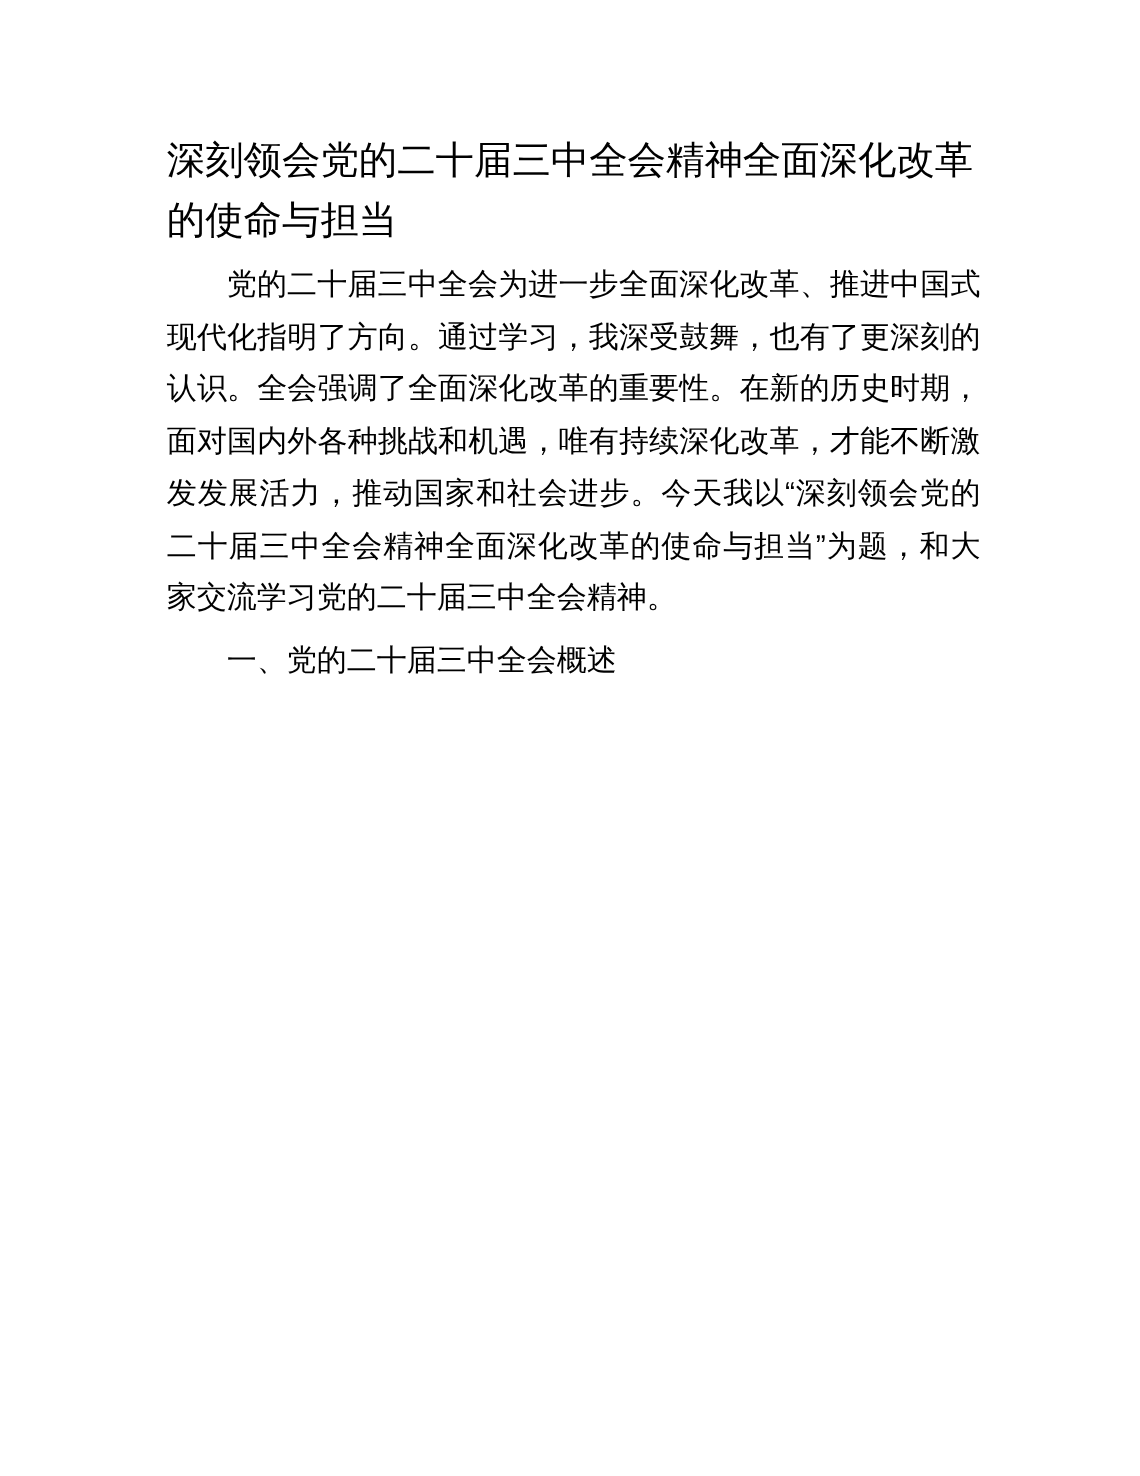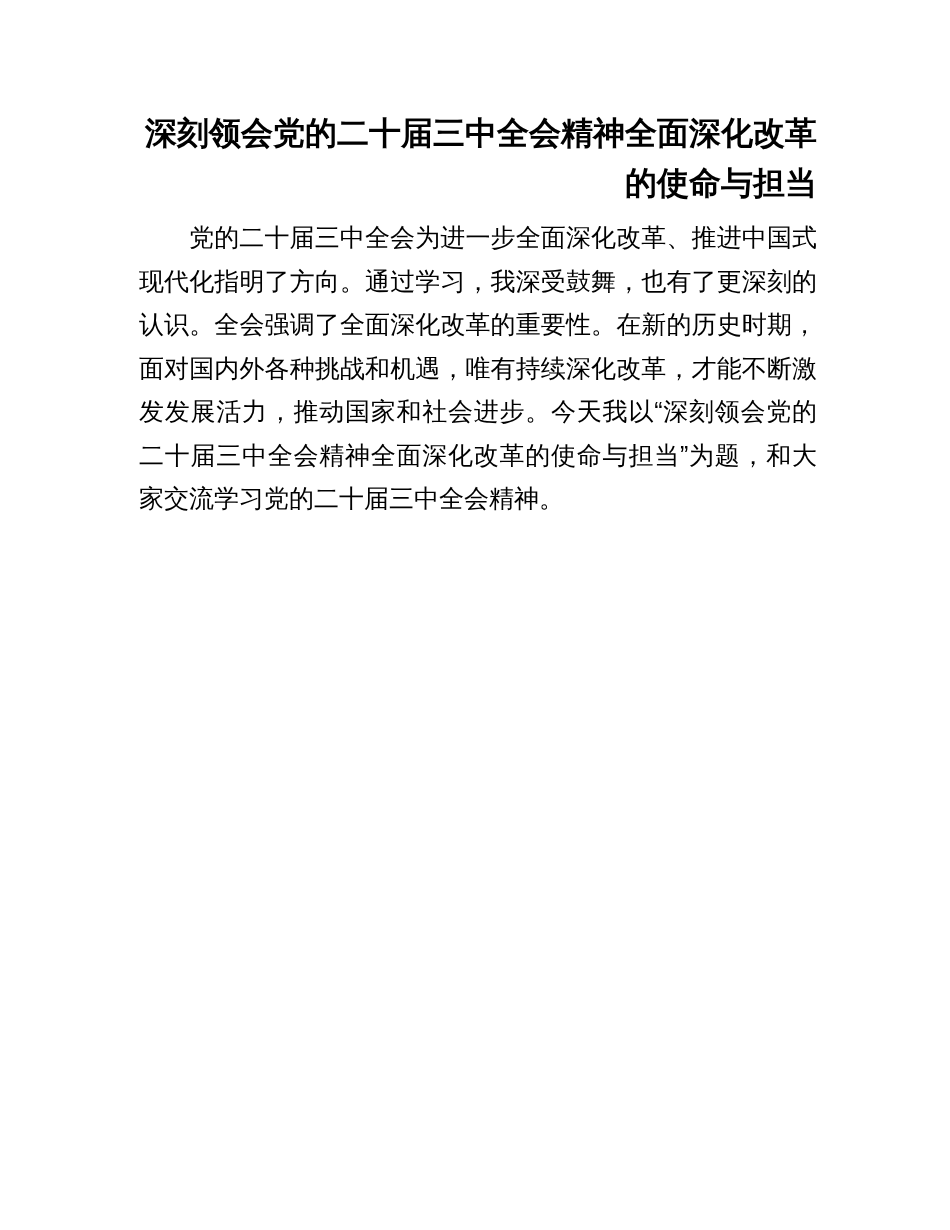--- a/index.html
+++ b/index.html
@@ -13,22 +13,22 @@
   }
   .page {
     width: 950px;
     height: 1230px;
     background: #ffffff;
     padding: 108px 133px 0 139px;
   }
   .doc-title {
     font-size: 32px;
     line-height: 50px;
-    font-weight: 700;
-    text-align: right;
+    font-weight: 400;
+    text-align: left;
     color: #000000;
   }
   .para {
     font-size: 25px;
     line-height: 43.5px;
     text-indent: 2em;
     text-align: justify;
     margin-top: 8px;
     color: #000000;
     word-break: break-all;
@@ -43,14 +43,15 @@
 </style>
 </head>
 <body>
 
 <div class="page">
   <h1 class="doc-title">深刻领会党的二十届三中全会精神全面深化改革的使命与担当</h1>
 
 
   <p class="para">党的二十届三中全会为进一步全面深化改革、推进中国式现代化指明了方向。通过学习，我深受鼓舞，也有了更深刻的认识。全会强调了全面深化改革的重要性。在新的历史时期，面对国内外各种挑战和机遇，唯有持续深化改革，才能不断激发发展活力，推动国家和社会进步。今天我以“深刻领会党的二十届三中全会精神全面深化改革的使命与担当”为题，和大家交流学习党的二十届三中全会精神。</p>
 
+  <p class="para section-heading">一、党的二十届三中全会概述</p>
 
 </div>
 
 </body></html>

